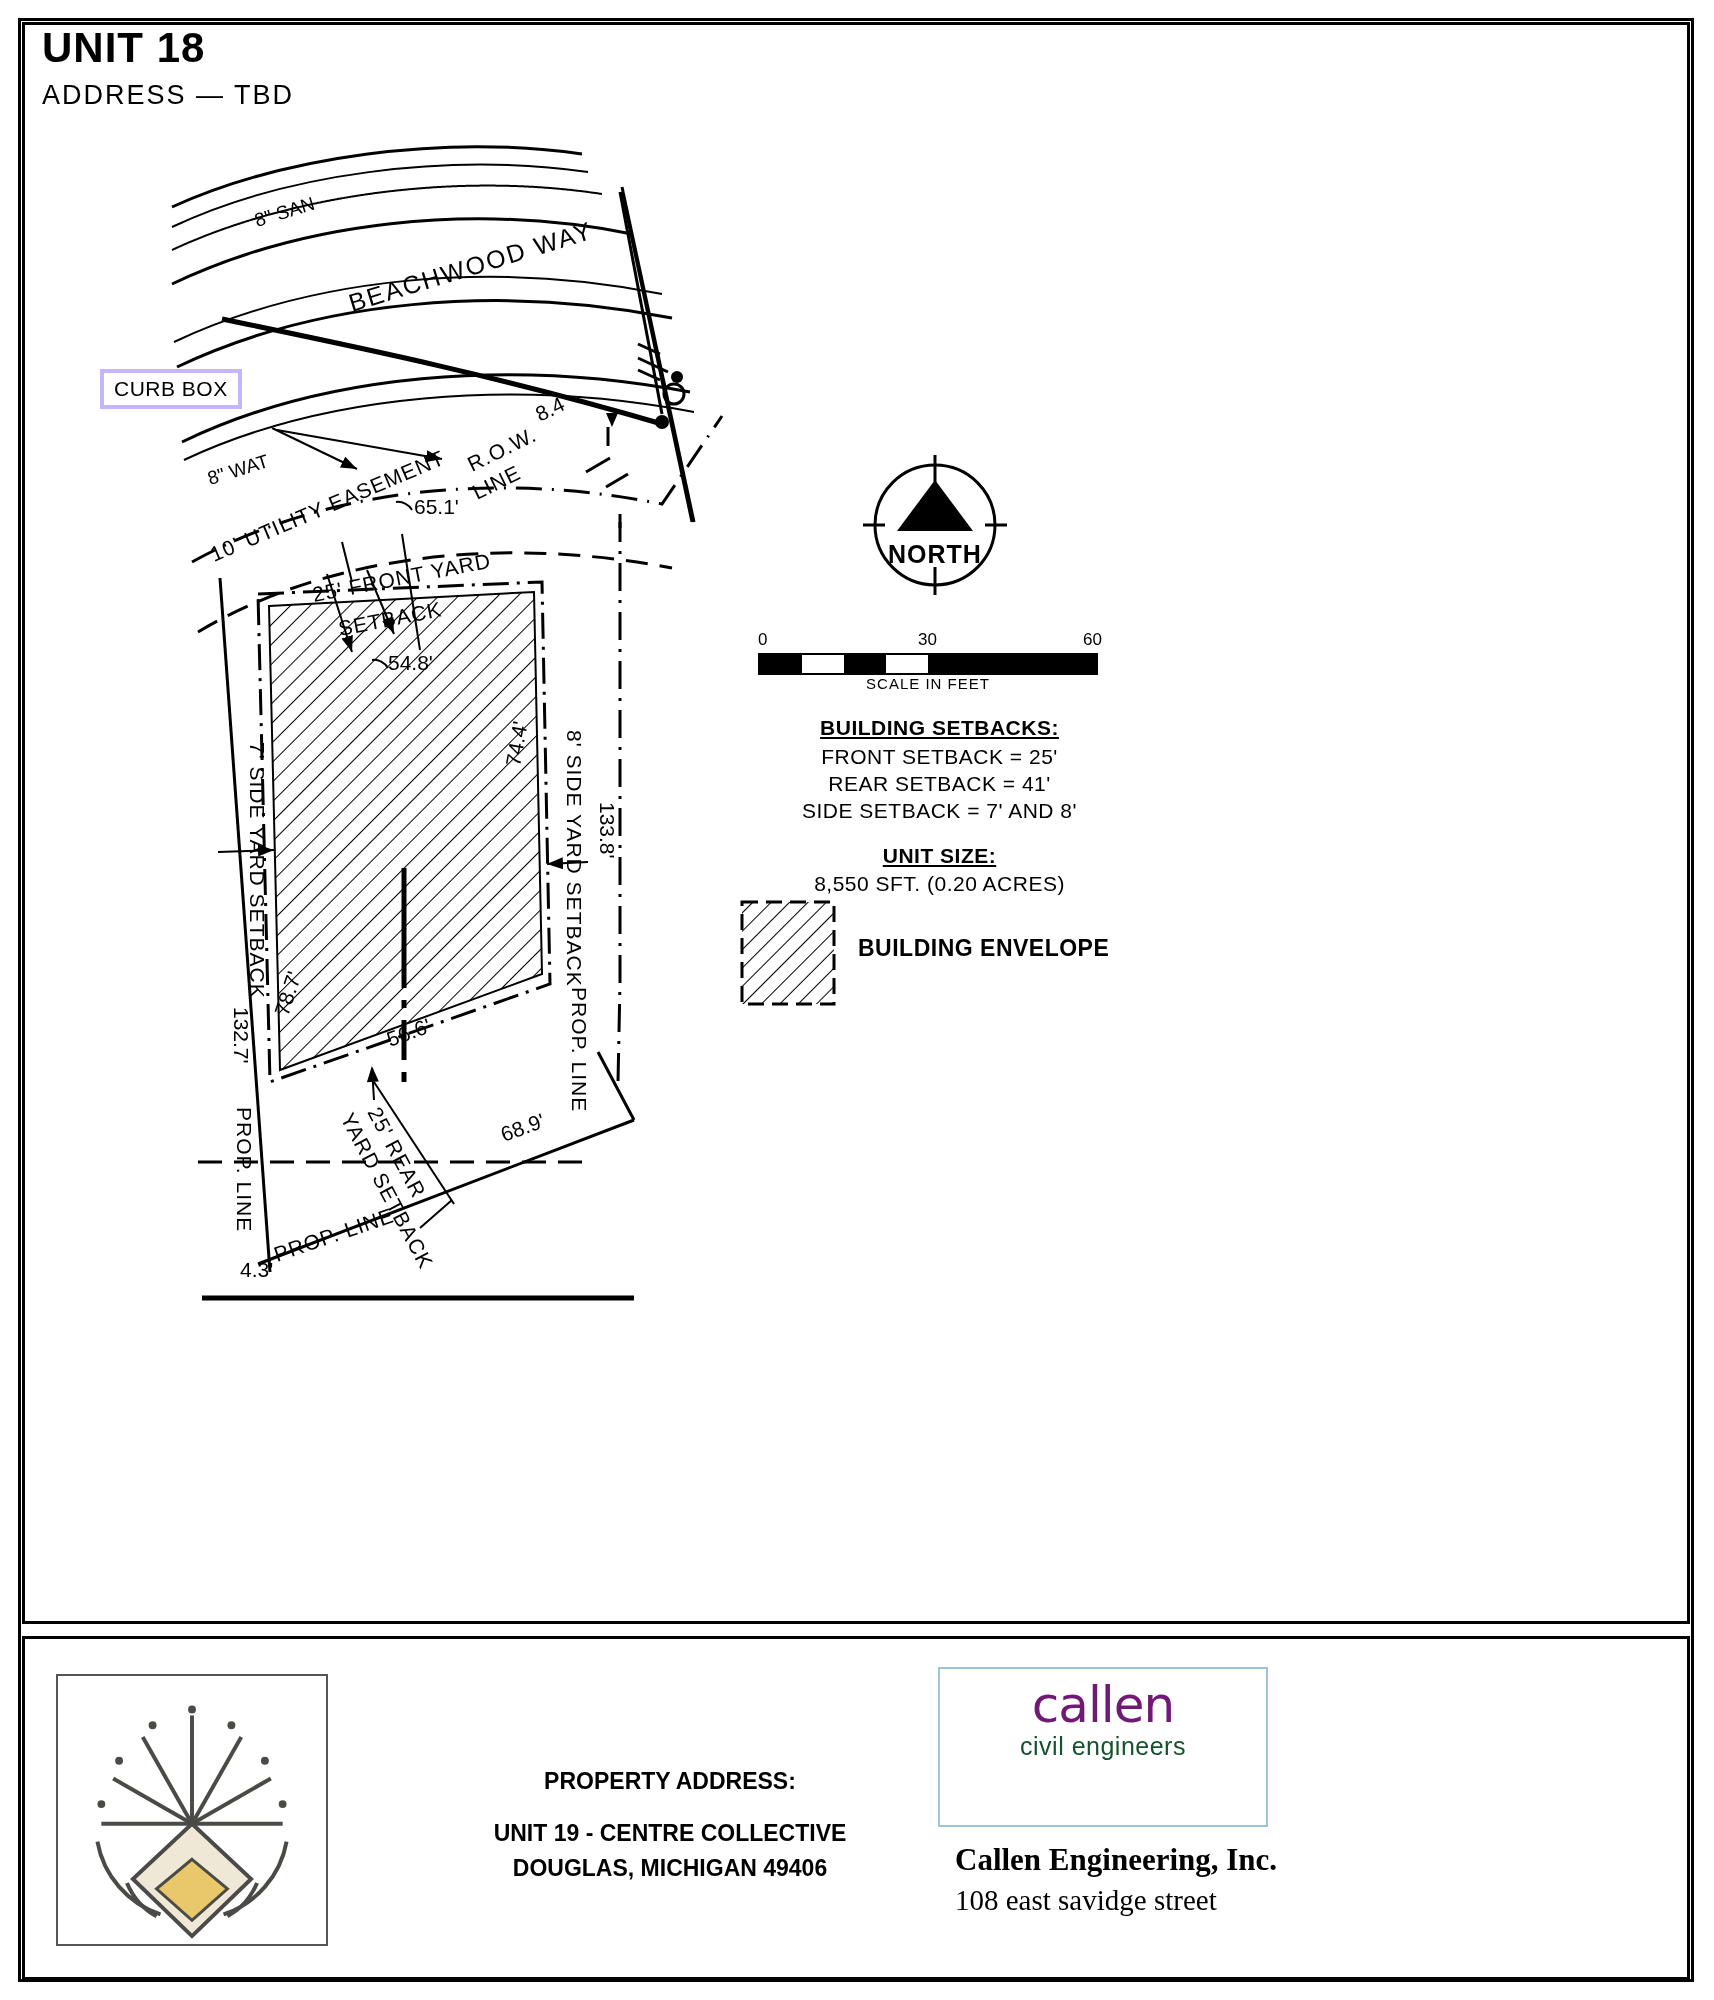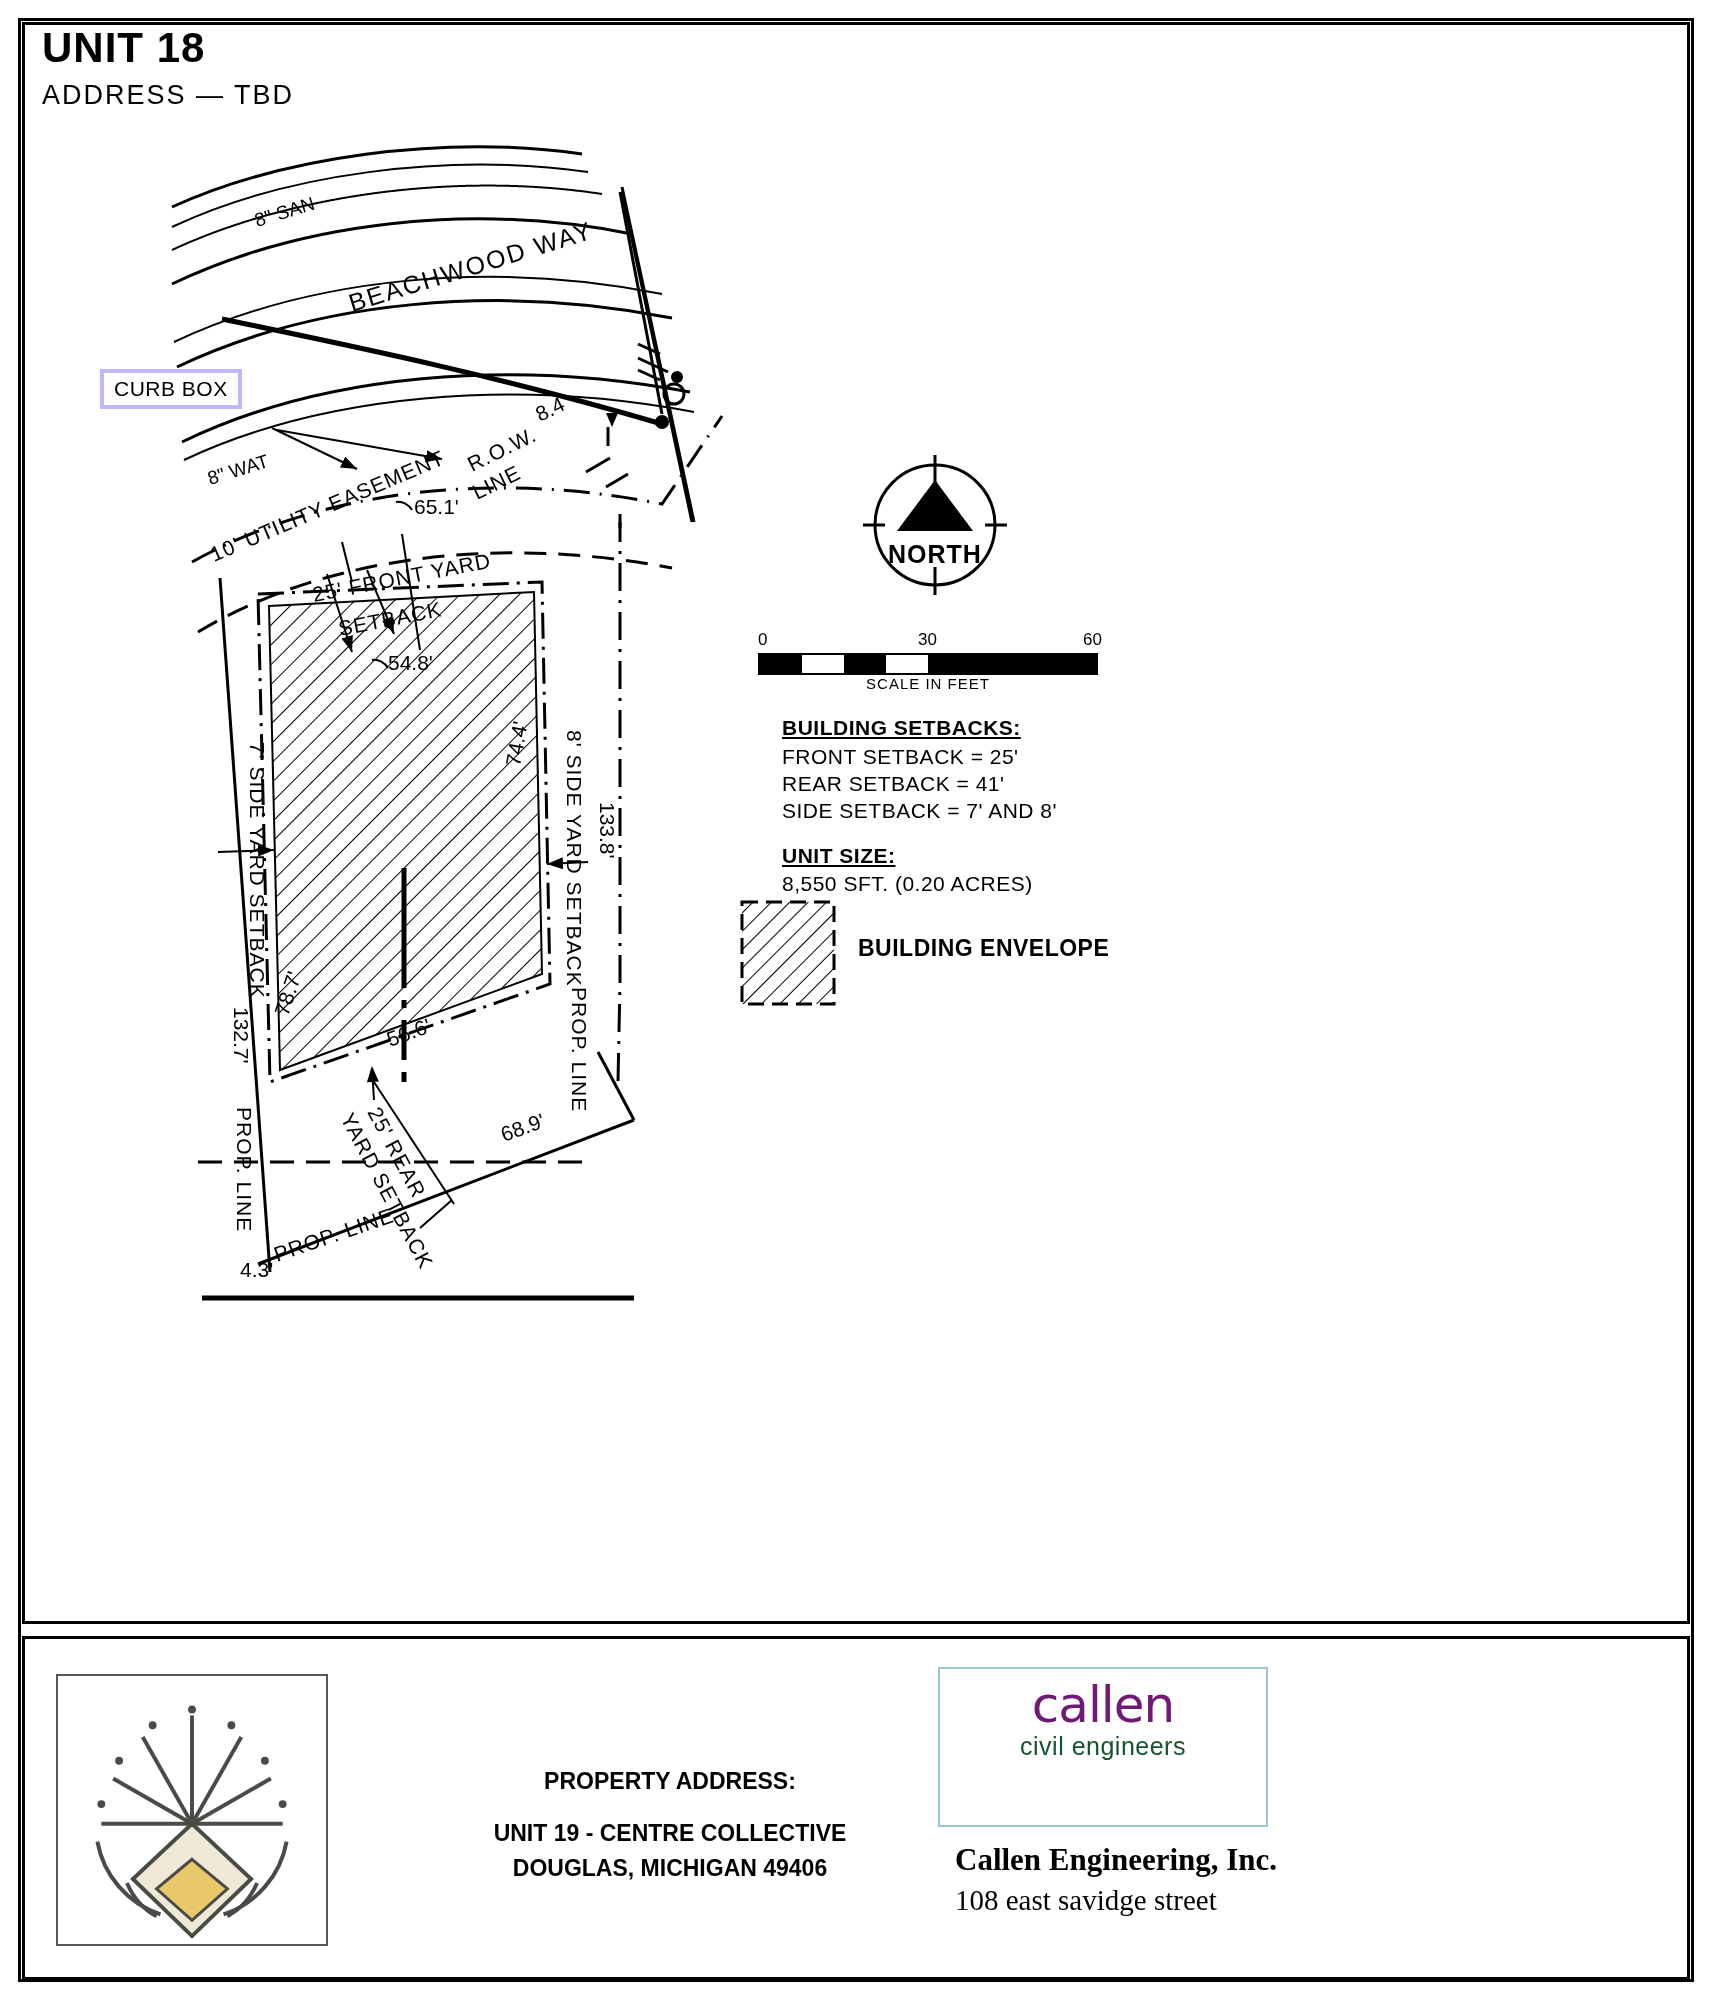--- a/index.html
+++ b/index.html
@@ -22,21 +22,21 @@
   .north-wrap{position:absolute;left:855px;top:455px;width:160px;height:140px;}
   .north-label{position:absolute;left:870px;top:540px;width:130px;text-align:center;font-size:25px;font-weight:bold;letter-spacing:1px;}
 
   .scalebar{position:absolute;left:758px;top:630px;width:340px;}
   .scale-nums{position:relative;height:20px;font-size:17px;}
   .scale-nums span{position:absolute;top:0;}
   .sb-bar{position:relative;margin-top:3px;height:22px;border:2px solid #000;box-sizing:border-box;display:flex;}
   .sb-bar div{height:100%;}
   .scale-caption{text-align:center;font-size:15px;letter-spacing:1px;}
 
-  .notes{position:absolute;left:782px;top:715px;font-size:21px;line-height:1.28;letter-spacing:.5px;}
+  .notes{position:absolute;left:802px;top:715px;font-size:21px;line-height:1.28;letter-spacing:.5px;text-align:center;}
   .notes .hdr{font-weight:bold;text-decoration:underline;display:block;margin-bottom:2px;}
   .notes .grp{margin-bottom:18px;}
 
   .envelope-key{position:absolute;left:738px;top:898px;width:100px;height:110px;}
   .envelope-key-label{position:absolute;left:858px;top:935px;font-size:23px;font-weight:bold;letter-spacing:.5px;}
 
   .curb-box{position:absolute;left:100px;top:369px;border:4px solid #c4b5fd;padding:4px 10px;background:#fff;font-size:21px;font-weight:500;letter-spacing:.5px;}
 
   
   .logo-box{position:absolute;left:56px;top:1674px;width:272px;height:272px;border:2px solid #555;box-sizing:border-box;overflow:hidden;}

